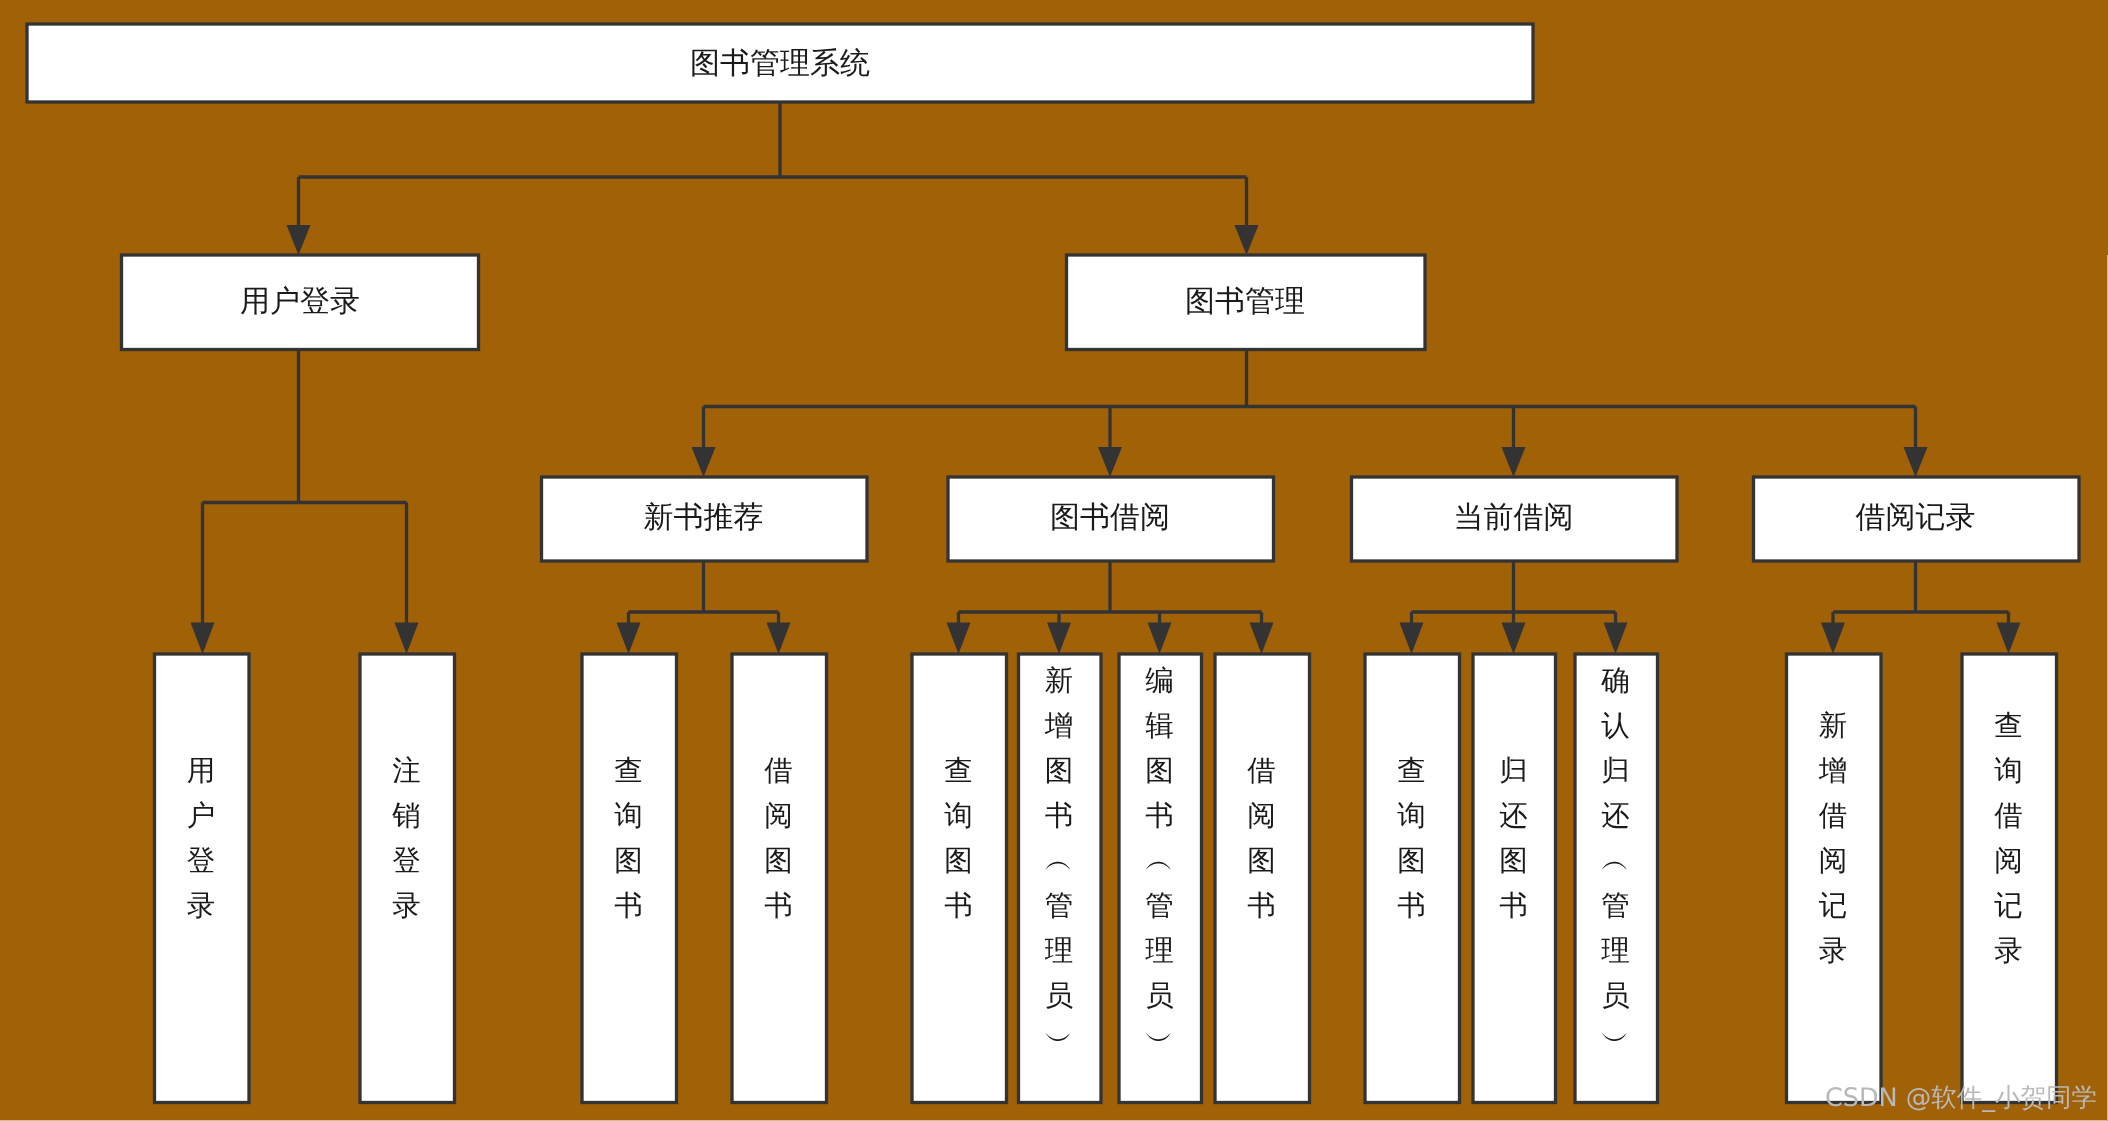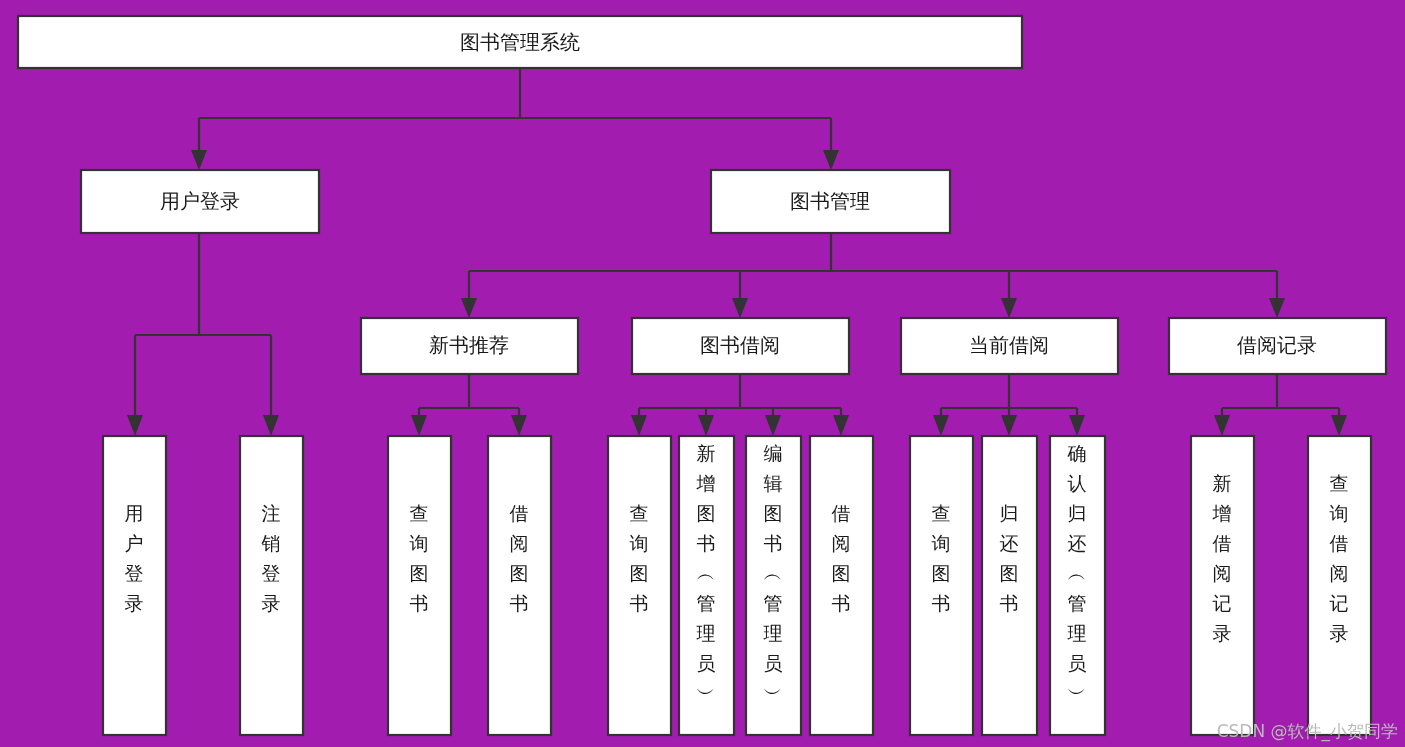--- a/index.html
+++ b/index.html
@@ -11,21 +11,21 @@
   body {
     width: 1405px;
     height: 747px;
     overflow: hidden;
     font-family: "DejaVu Sans", "Liberation Sans", sans-serif;
   }
   #diagram-root {
     position: relative;
     width: 1405px;
     height: 747px;
-    background: #a21caf;
+    background: #a16207;
   }
   svg#diagram-svg {
     position: absolute;
     left: 0;
     top: 0;
     width: 1405px;
     height: 747px;
     display: block;
   }
   .node-box {

